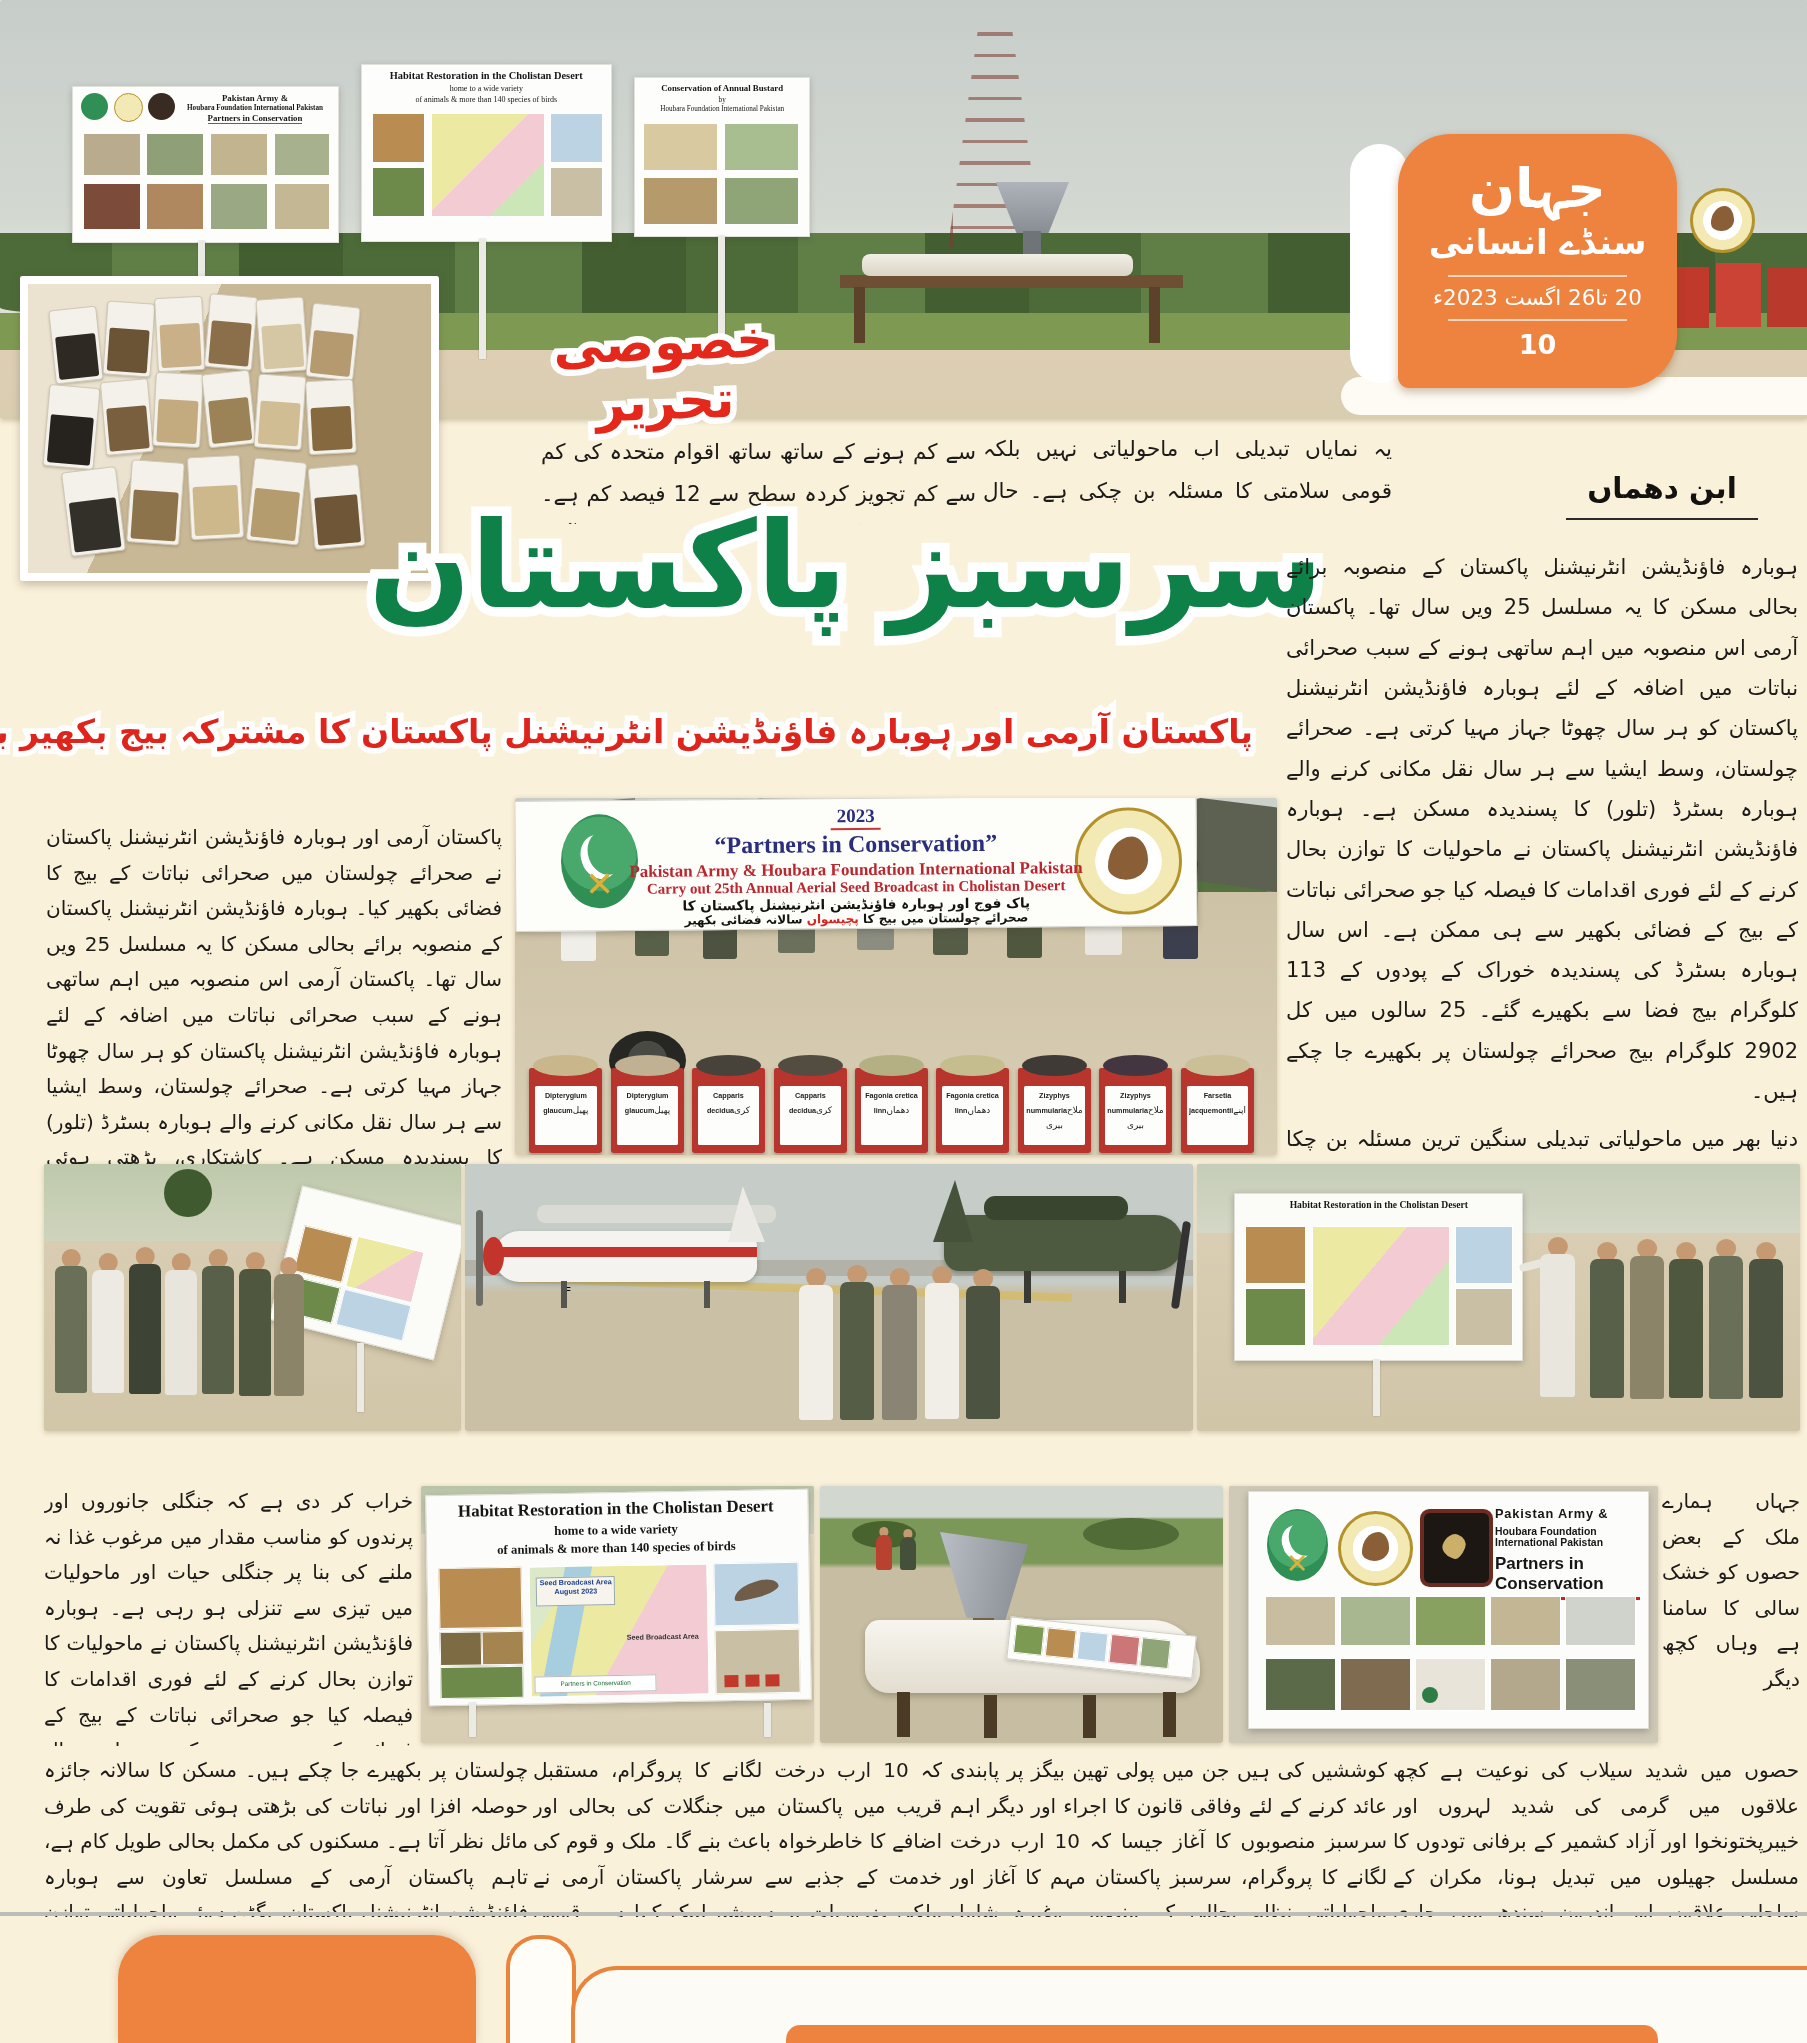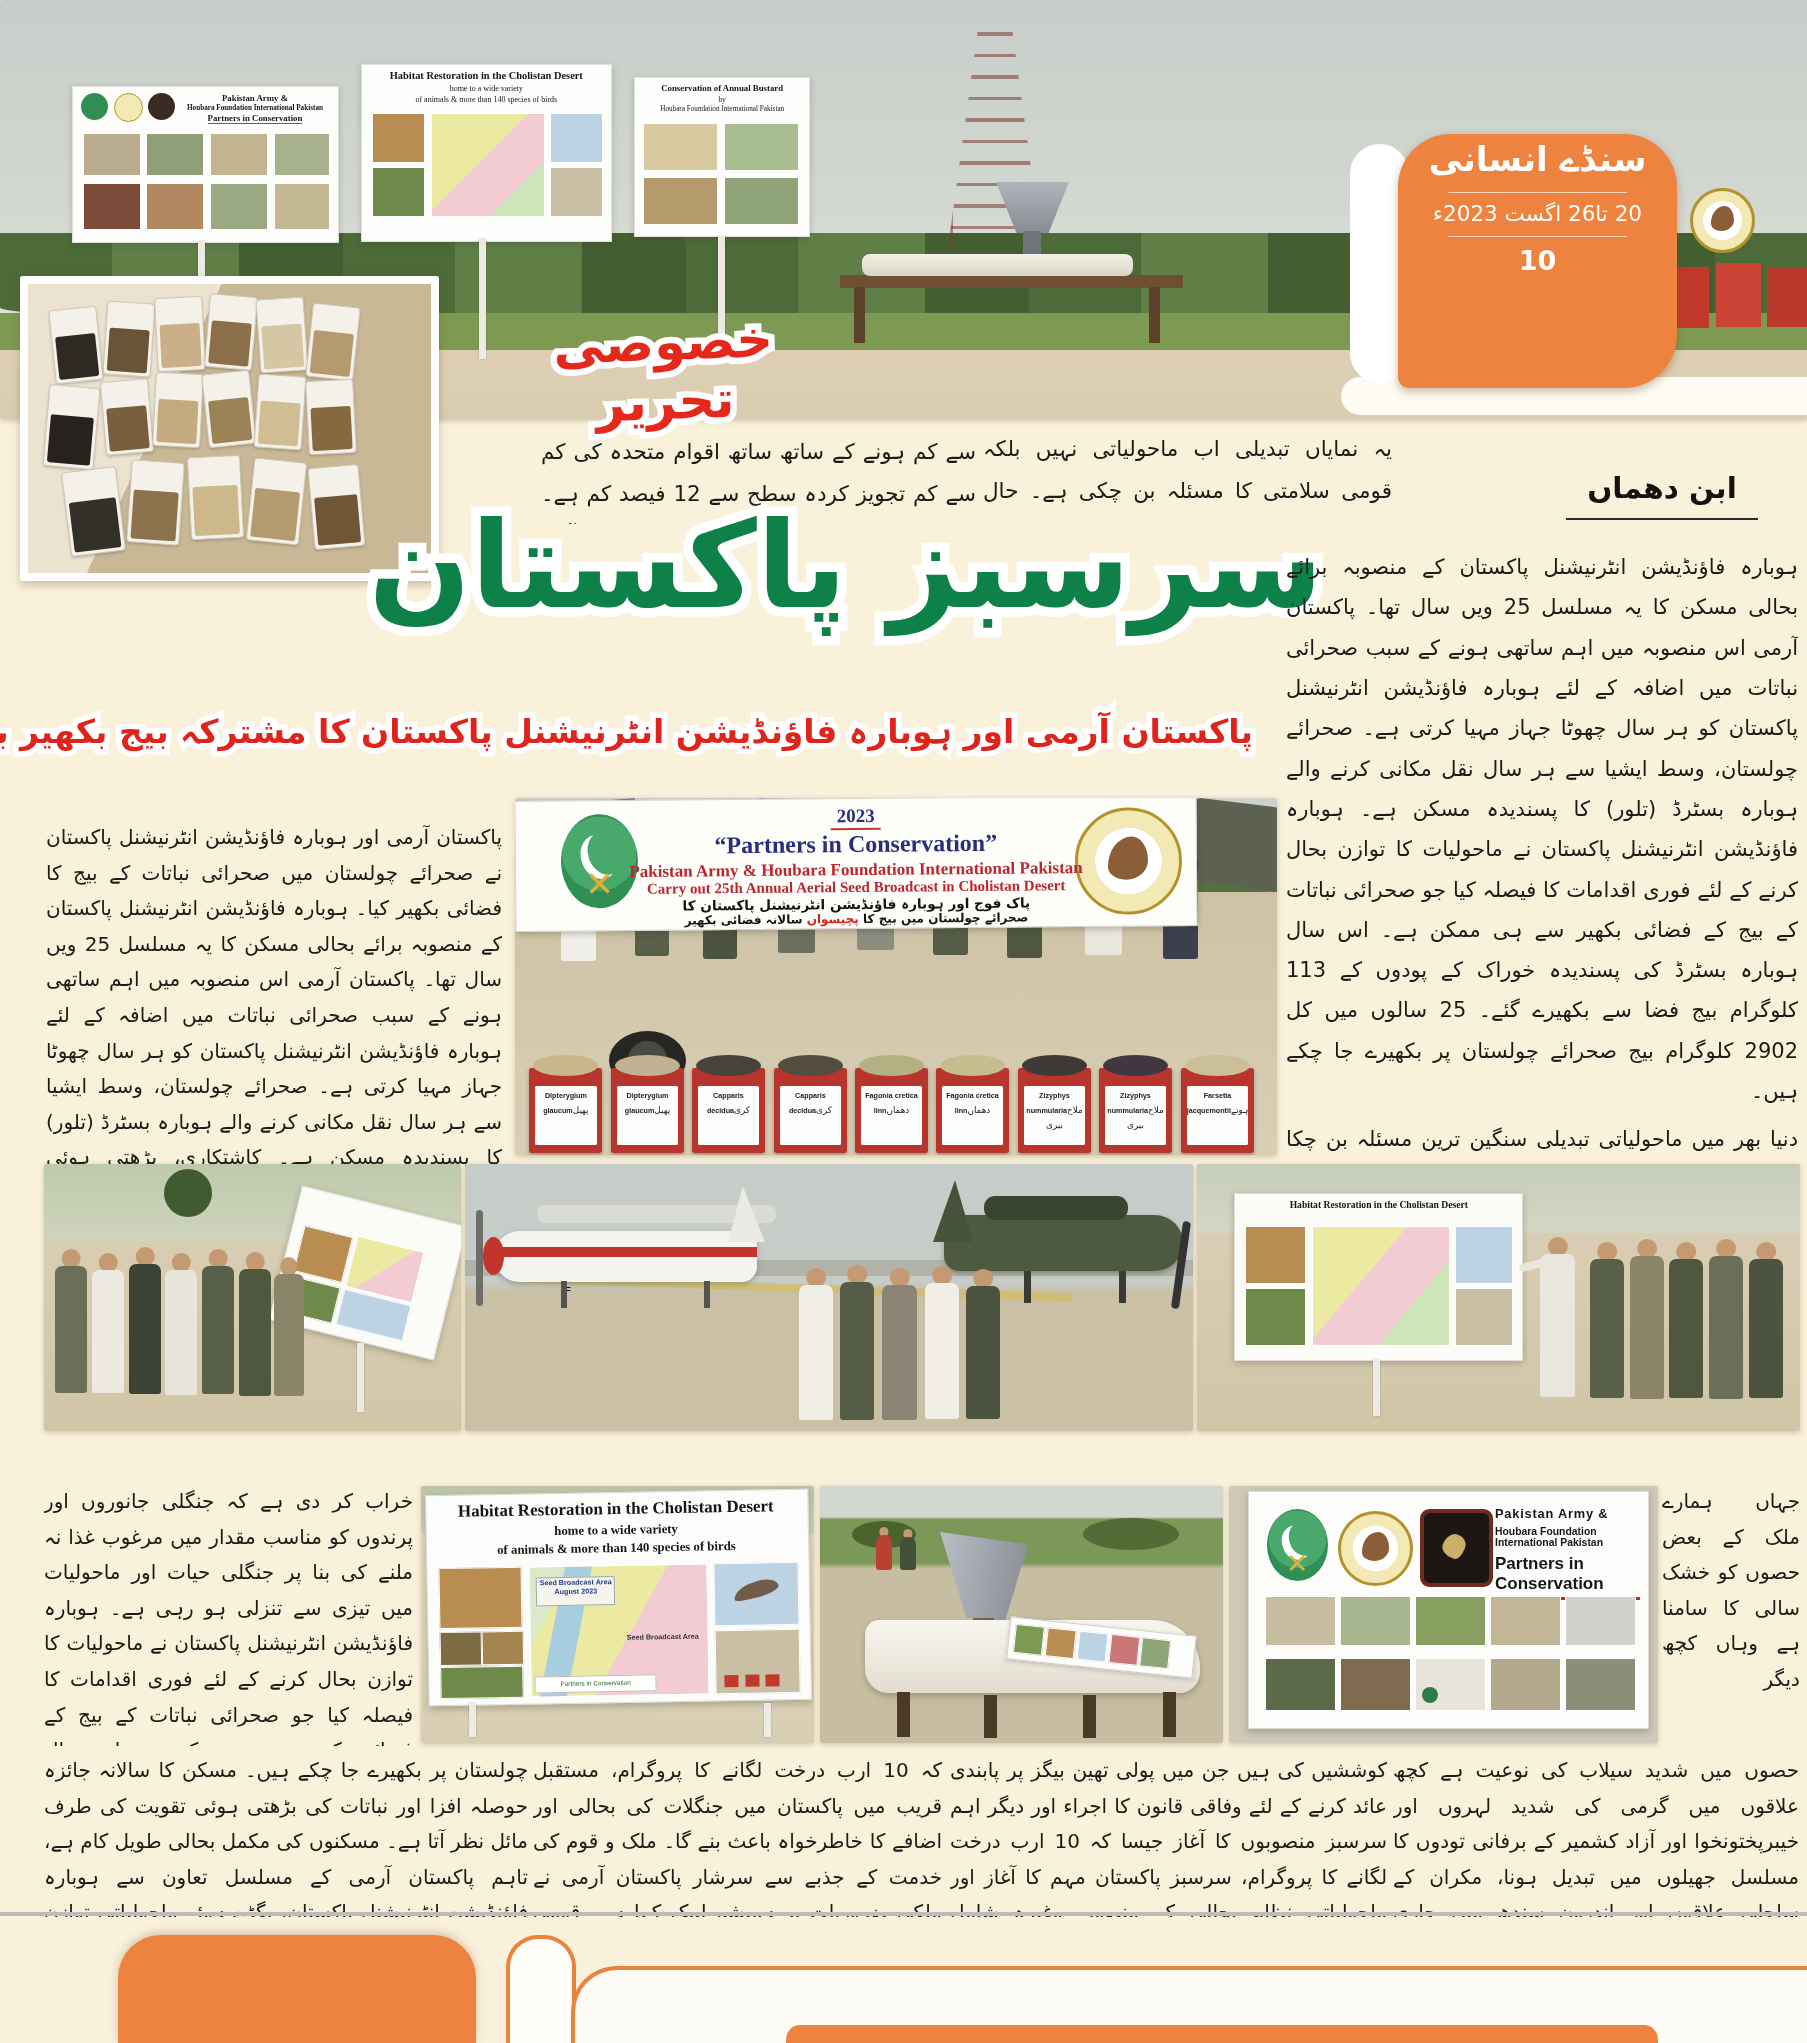--- a/index.html
+++ b/index.html
@@ -195,20 +195,21 @@
 
     <div class="abs" style="left:1666px;top:267px;width:43px;height:61px;background:#c0392b;"></div>
     <div class="abs" style="left:1716px;top:263px;width:45px;height:64px;background:#cb4335;"></div>
     <div class="abs" style="left:1767px;top:268px;width:40px;height:59px;background:#b93a2c;"></div>
     <div class="abs houbaralogo" style="left:1690px;top:188px;width:59px;height:59px;"></div>
   </div>
 
   <div id="mast-band" class="abs"></div>
   <div id="mast-frame" class="abs"></div>
   <div id="masthead" class="abs">
+    <div class="t1">جہان</div>
     <div class="t2">سنڈے انسانی</div>
     <div class="rule"></div>
     <div class="dt">20 تا26 اگست 2023ء</div>
     <div class="rule" style="margin-top:9.6px;"></div>
     <div class="pg">10</div>
   </div>
 
   <div id="seedphoto" class="abs photo">
     <span class="pkt" style="left:24px;top:24px;--seed:#2e2923;transform:rotate(-6deg);"></span>
     <span class="pkt" style="left:77px;top:17.6px;--seed:#6b5335;transform:rotate(4deg);"></span>
@@ -343,21 +344,21 @@
     <div class="sbox" style="left:503px;">
         <span class="seeds" style="--s:#3f3a35;"></span>
         <span class="lab"><span class="lat">Zizyphys nummularia</span><span class="urd">ملاح بیری</span></span>
       </div>
     <div class="sbox" style="left:584px;">
         <span class="seeds" style="--s:#433640;"></span>
         <span class="lab"><span class="lat">Zizyphys nummularia</span><span class="urd">ملاح بیری</span></span>
       </div>
     <div class="sbox" style="left:666px;">
         <span class="seeds" style="--s:#cabf97;"></span>
-        <span class="lab"><span class="lat">Farsetia jacquemontii</span><span class="urd">ہوتے</span></span>
+        <span class="lab"><span class="lat">Farsetia jacquemontii</span><span class="urd">اپنے</span></span>
       </div>
   </div>
 
   <div class="photo tarphoto" style="left:44px;top:1164px;width:417px;height:267px;">
     <div class="abs" style="left:0;top:0;width:417px;height:77px;background:linear-gradient(#bec9ab,#cfd4bd);"></div>
     <div class="abs" style="left:120px;top:4.8px;width:48px;height:48px;border-radius:50%;background:#3f5a2e;"></div>
     <div class="abs" style="left:0;top:77px;width:417px;height:190px;background:linear-gradient(#d8cdb2,#d2c6a9);"></div>
     <div class="abs" style="left:239px;top:40px;width:168px;height:136px;background:#fbfbf8;border:1.6px solid #e0ded6;transform:rotate(14deg);box-shadow:0 2.4px 6.4px rgba(60,55,40,.3);">
       <div class="th" style="left:11.2px;top:37px;width:48px;height:45px;background:#b98d51;"></div>
       <div class="th" style="left:65px;top:34px;width:67px;height:51px;background:linear-gradient(135deg,#ece9a2 0 50%,#f2ccd2 50%);"></div>

